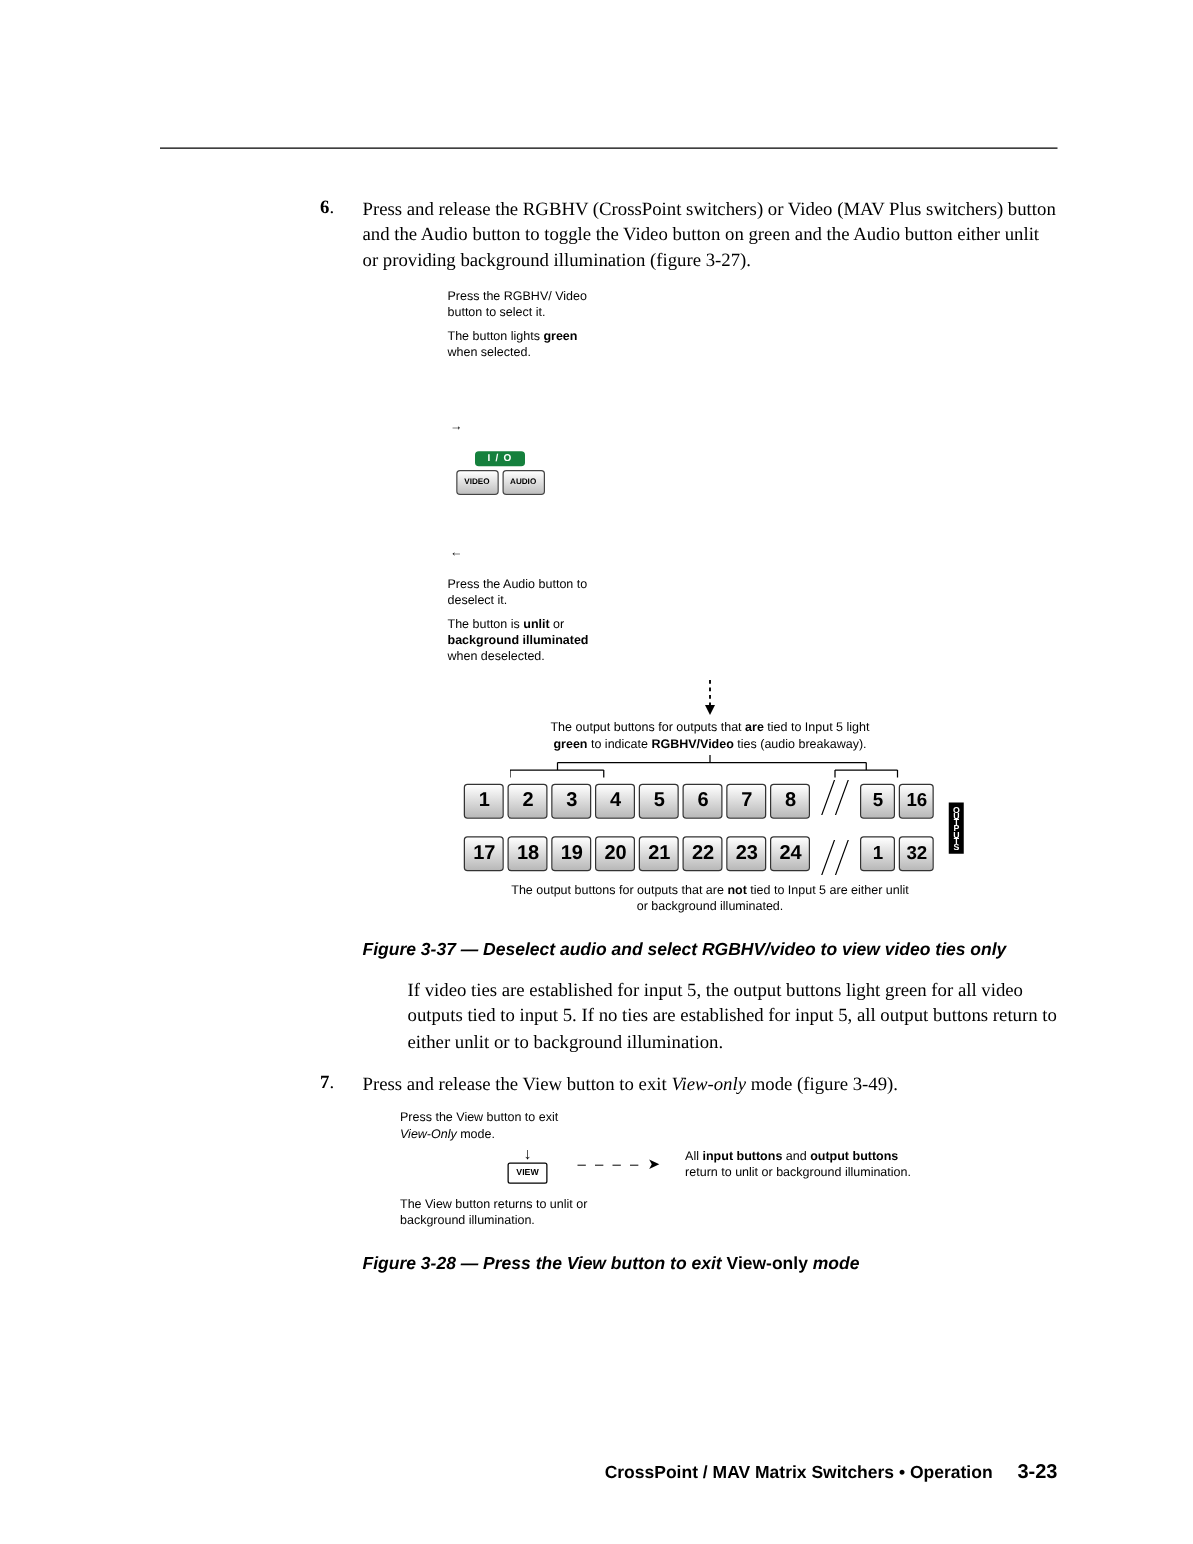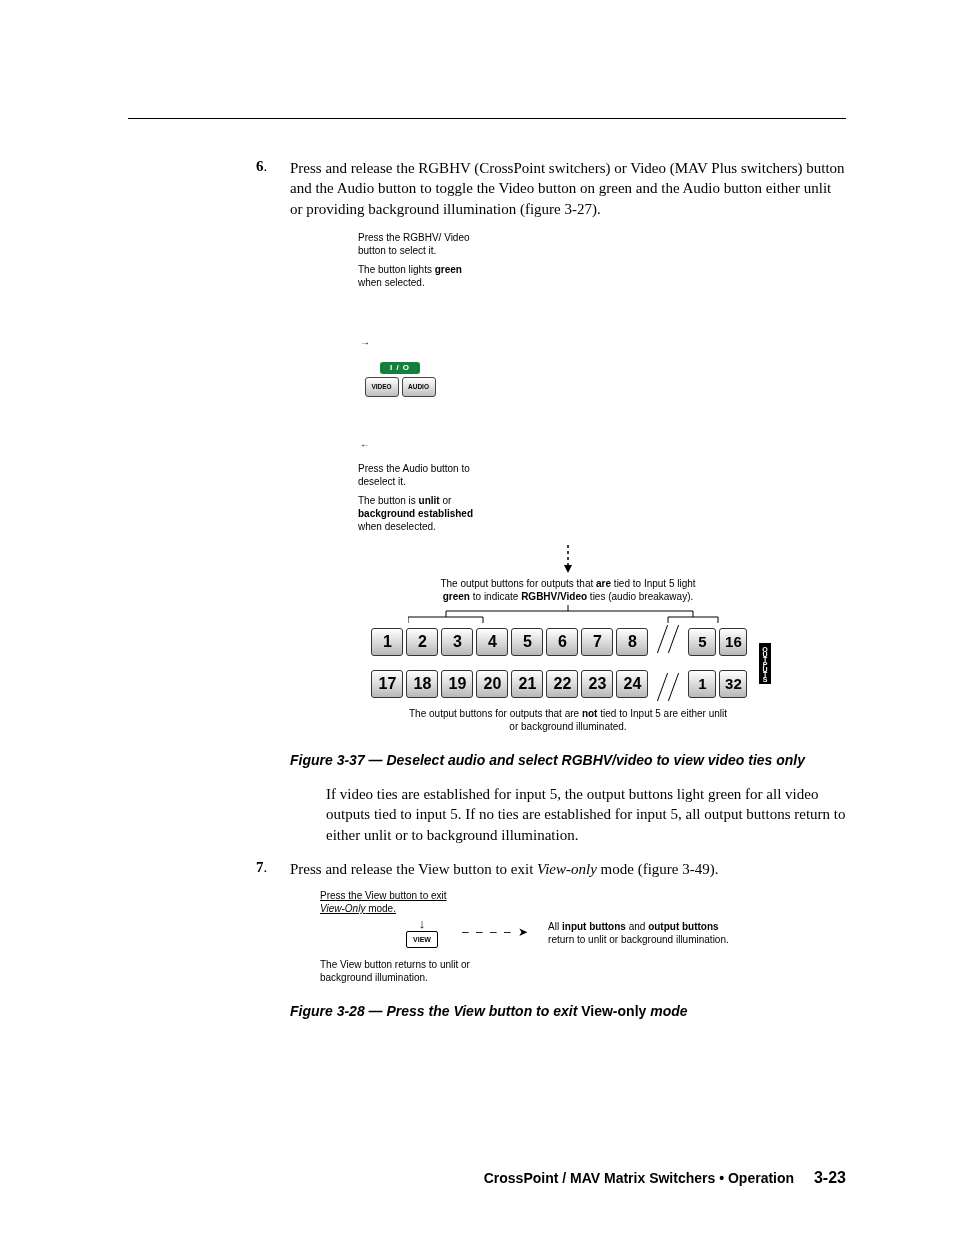--- a/index.html
+++ b/index.html
@@ -192,21 +192,21 @@
     width: 420px;
     font-family: Arial, Helvetica, sans-serif;
     font-size: 10px;
     line-height: 1.3;
   }
   .fig328-row {
     display: flex;
     align-items: center;
     gap: 18px;
   }
-  .fig328-col1 { width: 150px; text-decoration: underline; }
+  .fig328-col1 { width: 150px; }
   .view-cluster { text-align: center; width: 44px; }
   .view-arrow {
     text-align: center;
     height: 14px;
     font-size: 13px;
     line-height: 1;
   }
   .view-btn {
     display: inline-block;
     border: 1px solid #000;
@@ -266,21 +266,21 @@
       <div class="io-cluster">
         <span class="io-label">I / O</span>
         <div class="btn-pair">
           <div class="hw-btn">VIDEO</div>
           <div class="hw-btn">AUDIO</div>
         </div>
       </div>
       <div class="arrow-lr">←</div>
       <div class="fig327-side">
         <p>Press the Audio button to deselect it.</p>
-        <p><span>The button is </span><span class="bold">unlit</span><span> or </span><span class="bold">background established</span><span> when deselected.</span></p>
+        <p><span>The button is </span><span class="bold">unlit</span><span> or </span><span class="bold">background illuminated</span><span> when deselected.</span></p>
       </div>
     </div>
 
     <div class="fig327-dash">
       <svg width="20" height="30">
           <line x1="10" y1="0" x2="10" y2="22" stroke="#000" stroke-width="1.5" stroke-dasharray="3 3"></line>
           <polygon points="6,20 14,20 10,28" fill="#000"></polygon>
         </svg>
     </div>
 

